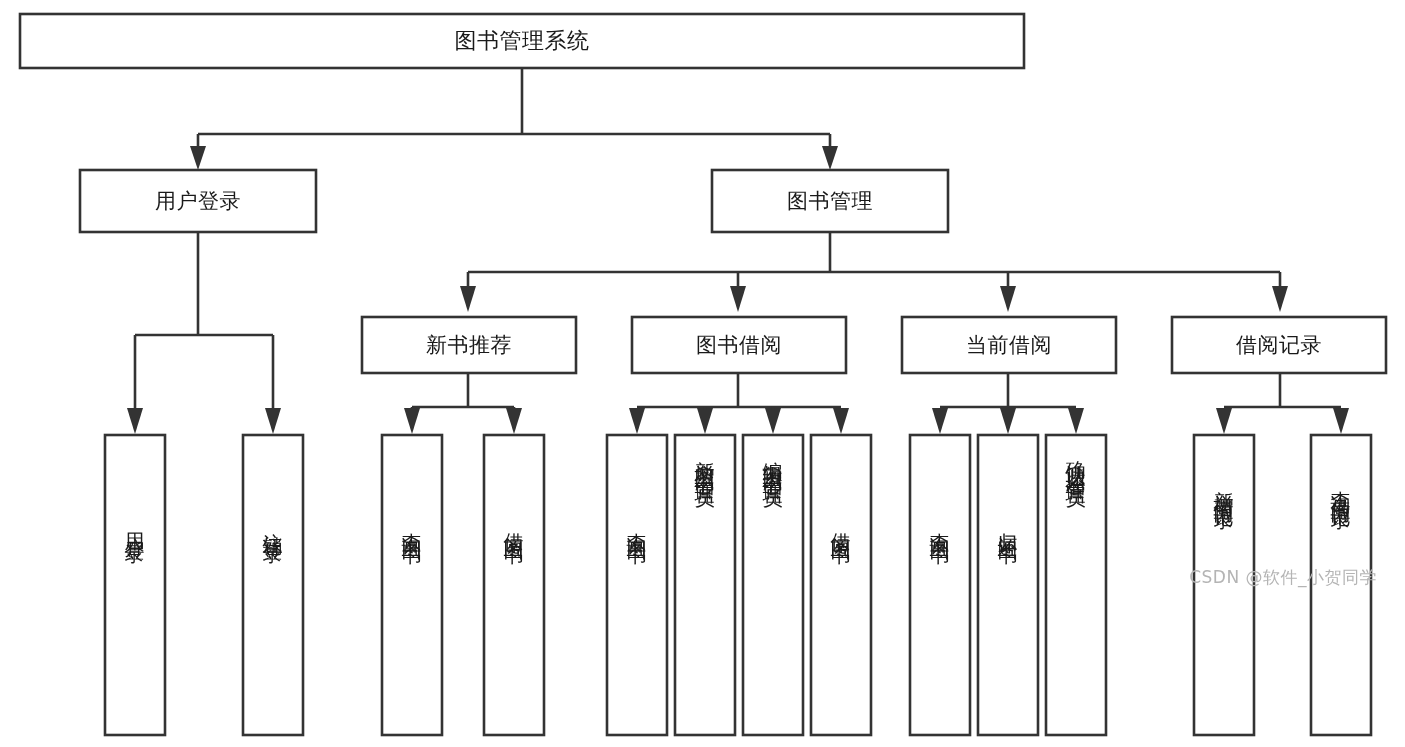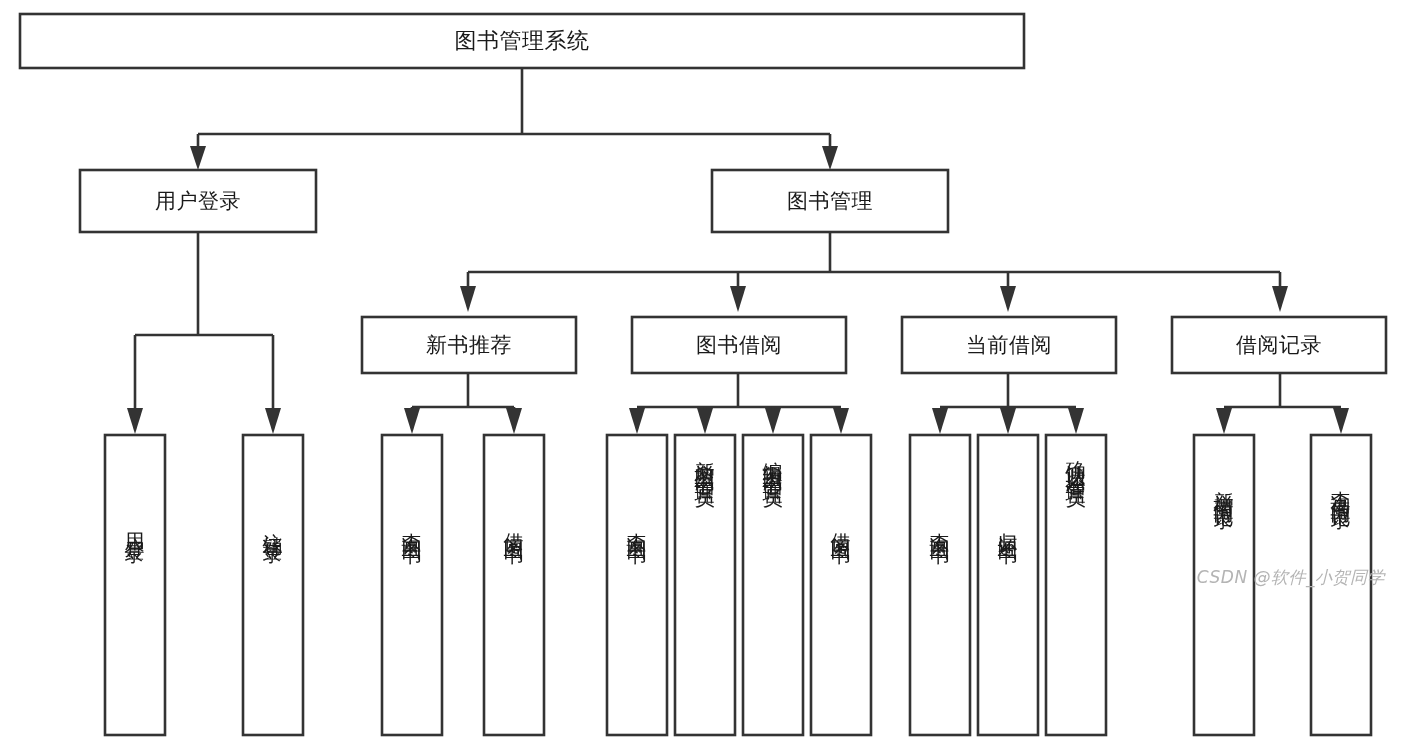--- a/index.html
+++ b/index.html
@@ -66,28 +66,27 @@
     font-family: "DejaVu Sans", "Liberation Sans", sans-serif;
     font-size: 20px;
     line-height: 1;
     color: #1a1a1a;
     letter-spacing: 4px;
     white-space: nowrap;
     text-align: left;
   }
   .watermark {
     position: absolute;
-    right: 20px;
+    right: 28px;
     bottom: 6px;
     font-family: "DejaVu Sans", "Liberation Sans", sans-serif;
     font-size: 17px;
     color: #b4b4b4;
     white-space: nowrap;
     letter-spacing: 0.5px;
-    font-style: italic;
   }
 </style>
 </head>
 <body>
 
 <div id="diagram-root">
 
   <svg class="diagram-canvas" viewBox="0 0 1405 747" xmlns="http://www.w3.org/2000/svg">
 
     <g>

